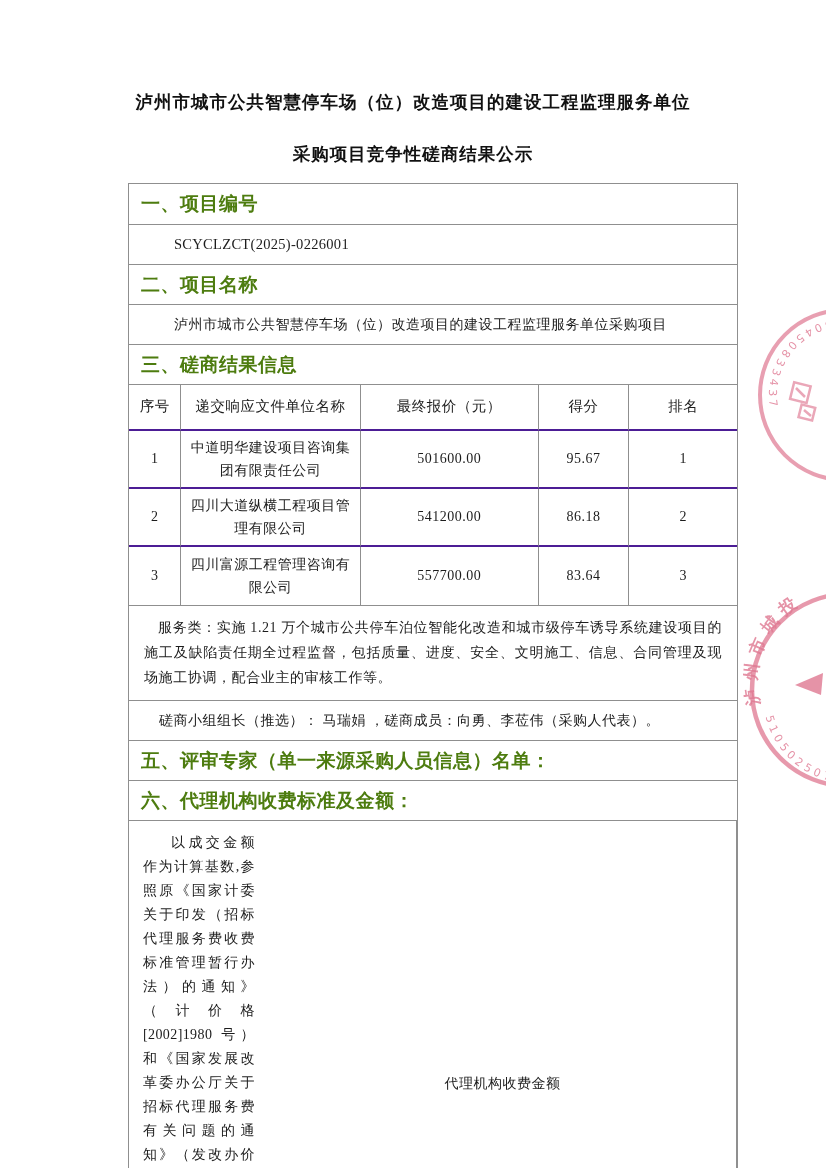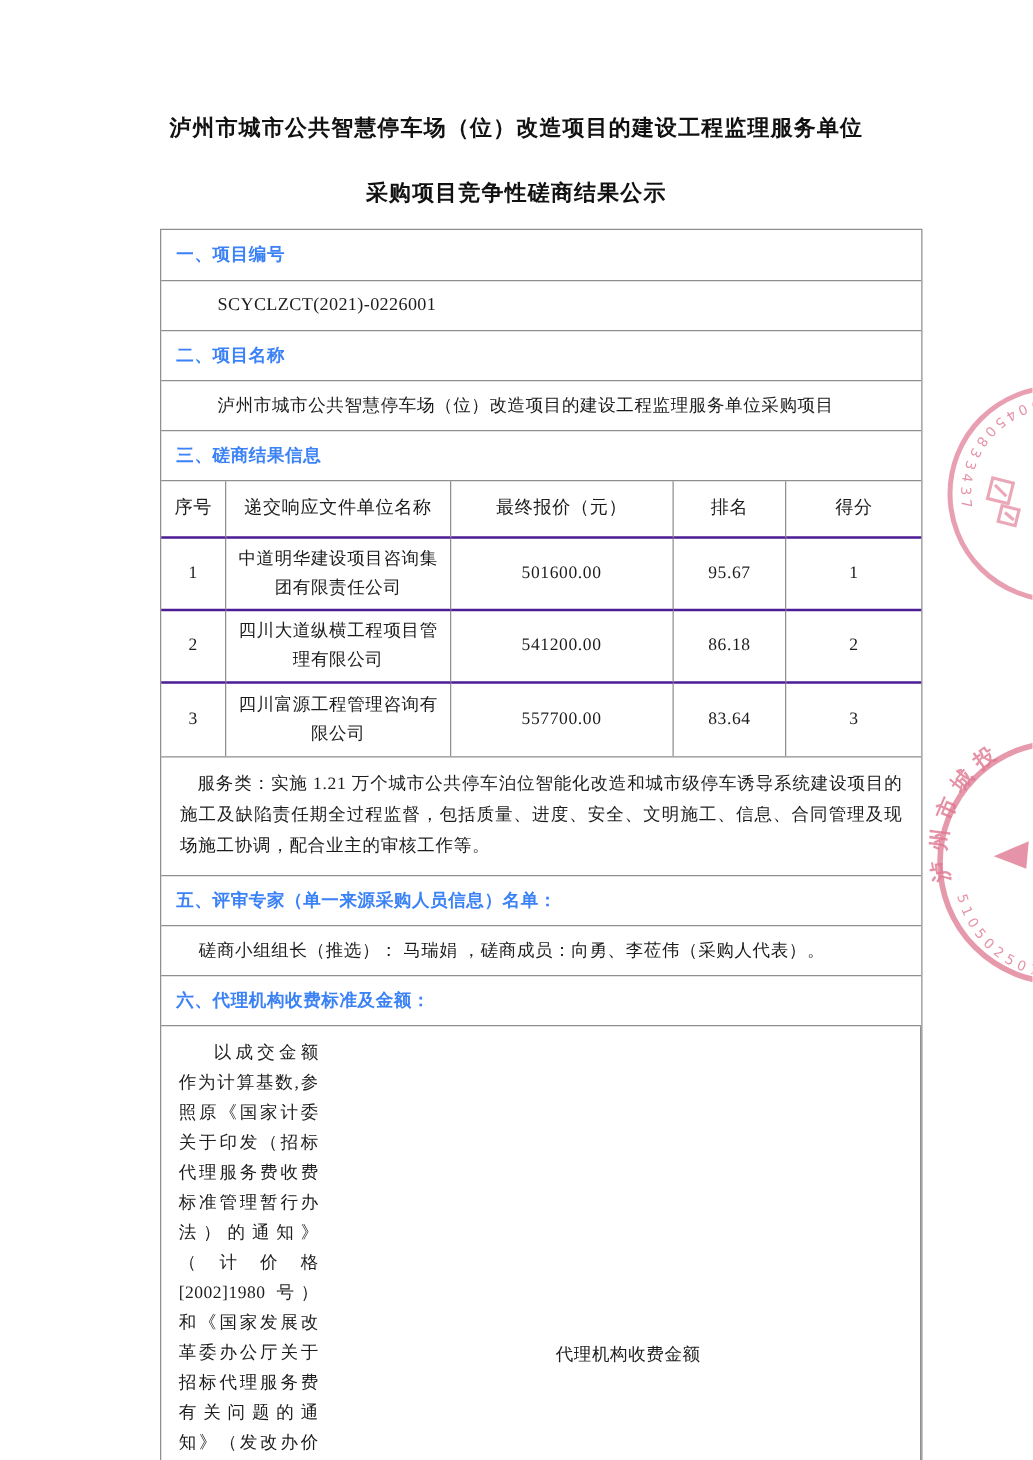--- a/index.html
+++ b/index.html
@@ -23,21 +23,21 @@
   
   .doc-table{
     position:absolute;left:128px;top:183px;width:608px;
     border:1px solid #8f8f8f;background:#fff;
   }
   .trow{border-top:1px solid #8f8f8f;}
   .trow:first-child{border-top:none;}
   .sec-label{
     display:flex;align-items:center;min-height:40px;padding:2px 12px;
     font-family:"Liberation Sans","DejaVu Sans",sans-serif;
-    font-weight:700;font-size:14px;letter-spacing:0.5px;color:#3b82f6;
+    font-weight:700;font-size:19px;letter-spacing:0.5px;color:#4d7c0f;
     box-sizing:border-box;
   }
   .sec-value{
     display:flex;align-items:center;min-height:40px;padding:3px 14px 3px 45px;
     box-sizing:border-box;letter-spacing:0.5px;
   }
   .sec-value.latin{font-size:14.5px;letter-spacing:0.3px;}
   .para{
     padding:9px 15px 10px 15px;line-height:25px;text-align:justify;
     letter-spacing:0.6px;box-sizing:border-box;
@@ -84,33 +84,33 @@
 <body>
 
 <div class="sheet">
 
   <div class="title l1">泸州市城市公共智慧停车场（位）改造项目的建设工程监理服务单位</div>
   <div class="title l2">采购项目竞争性磋商结果公示</div>
 
   <div class="doc-table">
 
     <div class="trow sec-label">一、项目编号</div>
-    <div class="trow sec-value latin">SCYCLZCT(2021)-0226001</div>
+    <div class="trow sec-value latin">SCYCLZCT(2025)-0226001</div>
 
     <div class="trow sec-label">二、项目名称</div>
     <div class="trow sec-value">泸州市城市公共智慧停车场（位）改造项目的建设工程监理服务单位采购项目</div>
 
     <div class="trow sec-label">三、磋商结果信息</div>
 
     <div class="trow rtable">
       <div class="hcell">序号</div>
       <div class="hcell">递交响应文件单位名称</div>
       <div class="hcell">最终报价（元）</div>
+      <div class="hcell">得分</div>
       <div class="hcell">排名</div>
-      <div class="hcell">得分</div>
 
       <div class="dcell">1</div>
       <div class="dcell">中道明华建设项目咨询集团有限责任公司</div>
       <div class="dcell">501600.00</div>
       <div class="dcell">95.67</div>
       <div class="dcell">1</div>
 
       <div class="dcell">2</div>
       <div class="dcell">四川大道纵横工程项目管理有限公司</div>
       <div class="dcell">541200.00</div>
@@ -119,22 +119,22 @@
 
       <div class="dcell">3</div>
       <div class="dcell">四川富源工程管理咨询有限公司</div>
       <div class="dcell">557700.00</div>
       <div class="dcell">83.64</div>
       <div class="dcell">3</div>
     </div>
 
     <div class="trow para indent1">服务类：实施 1.21 万个城市公共停车泊位智能化改造和城市级停车诱导系统建设项目的施工及缺陷责任期全过程监督，包括质量、进度、安全、文明施工、信息、合同管理及现场施工协调，配合业主的审核工作等。</div>
 
+    <div class="trow sec-value" style="padding-left:30px;">磋商小组组长（推选）： 马瑞娟 ，磋商成员：向勇、李莅伟（采购人代表）。</div>
     <div class="trow sec-label">五、评审专家（单一来源采购人员信息）名单：</div>
-    <div class="trow sec-value" style="padding-left:30px;">磋商小组组长（推选）： 马瑞娟 ，磋商成员：向勇、李莅伟（采购人代表）。</div>
 
     <div class="trow sec-label">六、代理机构收费标准及金额：</div>
 
     <div class="trow ftable">
       <div class="fcell-text rowsep">以成交金额作为计算基数,参照原《国家计委关于印发（招标代理服务费收费标准管理暂行办法）的通知》（计价格[2002]1980 号）和《国家发展改革委办公厅关于招标代理服务费有关问题的通知》（发改办价格[2003]857 号）的有关规定下浮 50%收取招标代理服务费，超高 30000.00 元按 30000.00 元结算。</div>
       <div class="fcell-label">代理机构收费金额</div>
       <div class="fcell-amount">3760.00 元</div>
     </div>
 
     <div class="trow sec-label">七、公告期限：</div>

